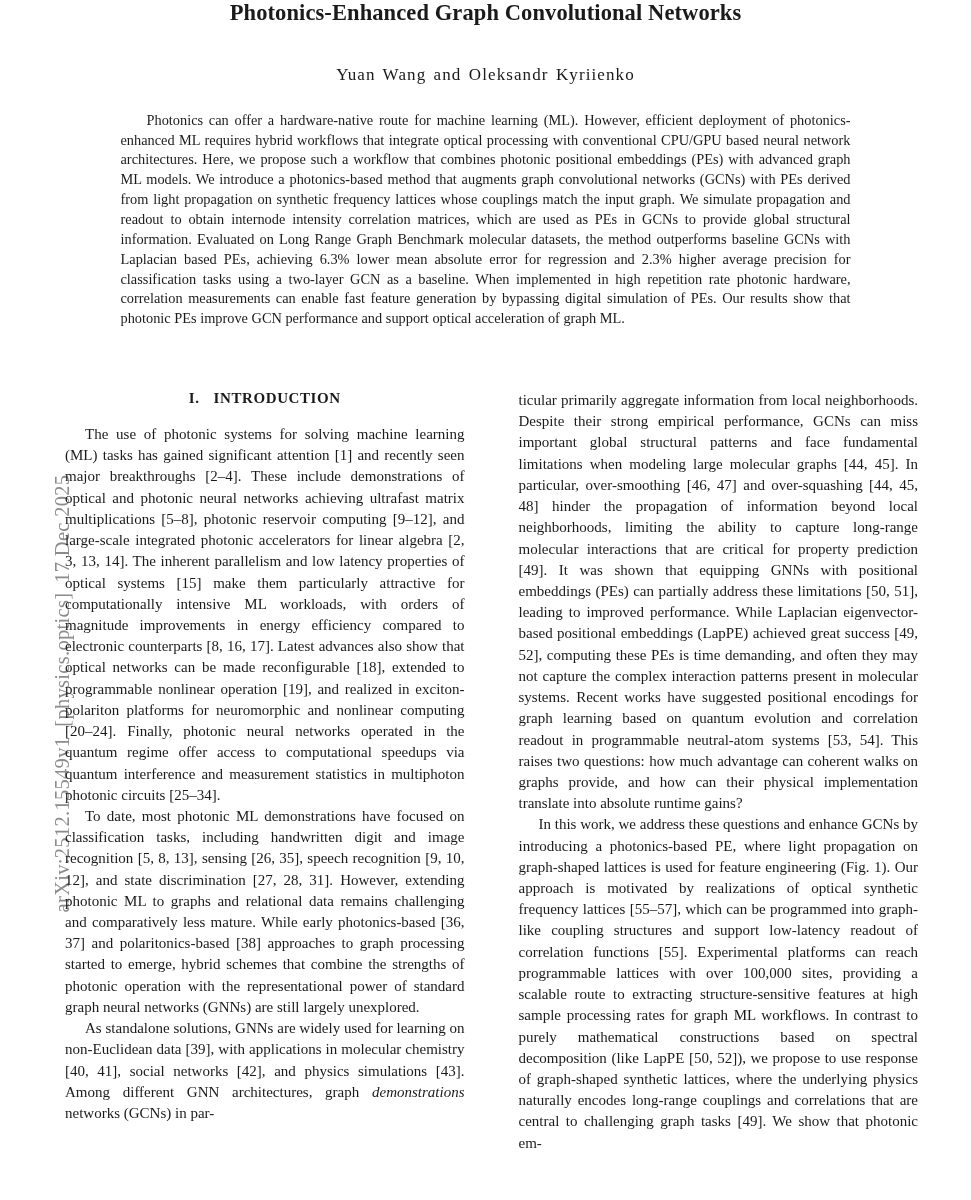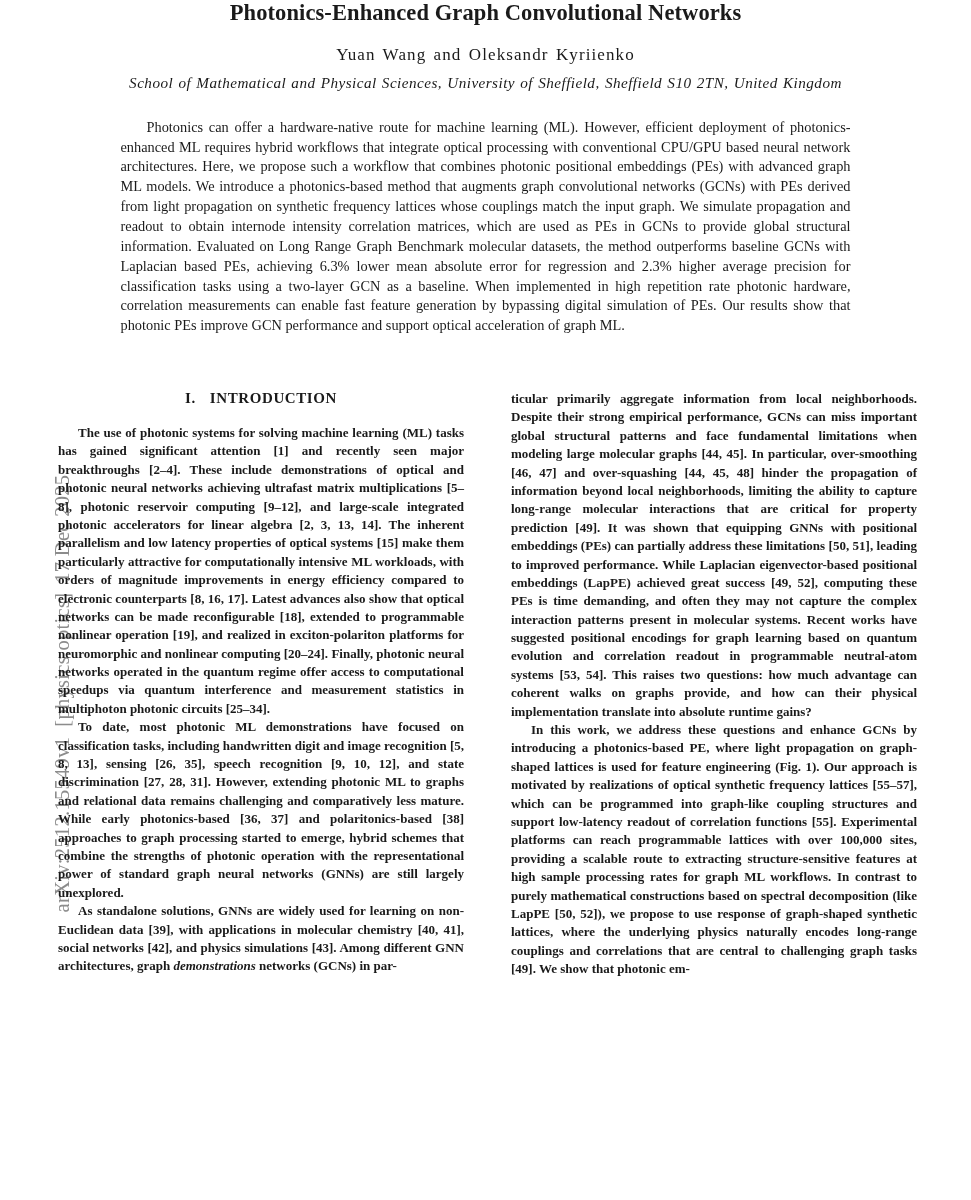--- a/index.html
+++ b/index.html
@@ -52,21 +52,21 @@
   }
   #paper-title {
     font-size: 22.5px;
     font-weight: bold;
     letter-spacing: 0.1px;
     margin: 0;
     padding: 0 60px;
     line-height: 1.1;
   }
   #authors {
-    margin-top: 19px;
+    margin-top: 39px;
     font-size: 17px;
     letter-spacing: 1.1px;
     word-spacing: 2px;
   }
   #affiliation {
     margin-top: 9px;
     font-size: 15.2px;
     font-style: italic;
     letter-spacing: 0.45px;
     word-spacing: 1px;
@@ -88,58 +88,57 @@
   #body-cols {
     position: absolute;
     top: 390px;
     left: 58px;
     width: 860px;
     display: flex;
     gap: 47px;
   }
   .column {
     width: 406px;
+    margin-left: 7px;
   }
   #section-heading {
     text-align: center;
     font-size: 15px;
     font-weight: bold;
     letter-spacing: 0.6px;
     margin: 0 0 17px 0;
   }
   #section-heading .numeral { margin-right: 14px; }
 
   .para {
-    font-size: 13px;
+    font-size: 15px;
     line-height: 1.415;
     text-align: justify;
     text-justify: inter-word;
     text-indent: 20px;
     margin: 0;
-    font-weight: bold;
   }
   .para + .para { margin-top: 0; }
   .col-continuation {
     text-indent: 0;
   }
   em.it { font-style: italic; }
 </style>
 </head>
 <body>
 
 <div id="arxiv-stamp">
   <span>arXiv:2512.15549v1</span><span class="sep"></span><span>[physics.optics]</span><span class="sep"></span><span>17 Dec 2025</span>
 </div>
 
 <div id="page">
 
   <div class="title-block">
     <h1 id="paper-title">Photonics-Enhanced Graph Convolutional Networks</h1>
     <div id="authors">Yuan Wang and Oleksandr Kyriienko</div>
-    <div id="affiliation">School of Mathematical and Physical Sciences, University of Sheffield, Sheffield S10 2TN, United Kingdom</div>
   </div>
 
   <div id="abstract">Photonics can offer a hardware-native route for machine learning (ML). However, efficient deployment of photonics-enhanced ML requires hybrid workflows that integrate optical processing with conventional CPU/GPU based neural network architectures. Here, we propose such a workflow that combines photonic positional embeddings (PEs) with advanced graph ML models. We introduce a photonics-based method that augments graph convolutional networks (GCNs) with PEs derived from light propagation on synthetic frequency lattices whose couplings match the input graph. We simulate propagation and readout to obtain internode intensity correlation matrices, which are used as PEs in GCNs to provide global structural information. Evaluated on Long Range Graph Benchmark molecular datasets, the method outperforms baseline GCNs with Laplacian based PEs, achieving 6.3% lower mean absolute error for regression and 2.3% higher average precision for classification tasks using a two-layer GCN as a baseline. When implemented in high repetition rate photonic hardware, correlation measurements can enable fast feature generation by bypassing digital simulation of PEs. Our results show that photonic PEs improve GCN performance and support optical acceleration of graph ML.</div>
 
   <div id="body-cols">
 
     <div class="column">
       <div id="section-heading">
         <span class="numeral">I.</span><span>INTRODUCTION</span>
       </div>

